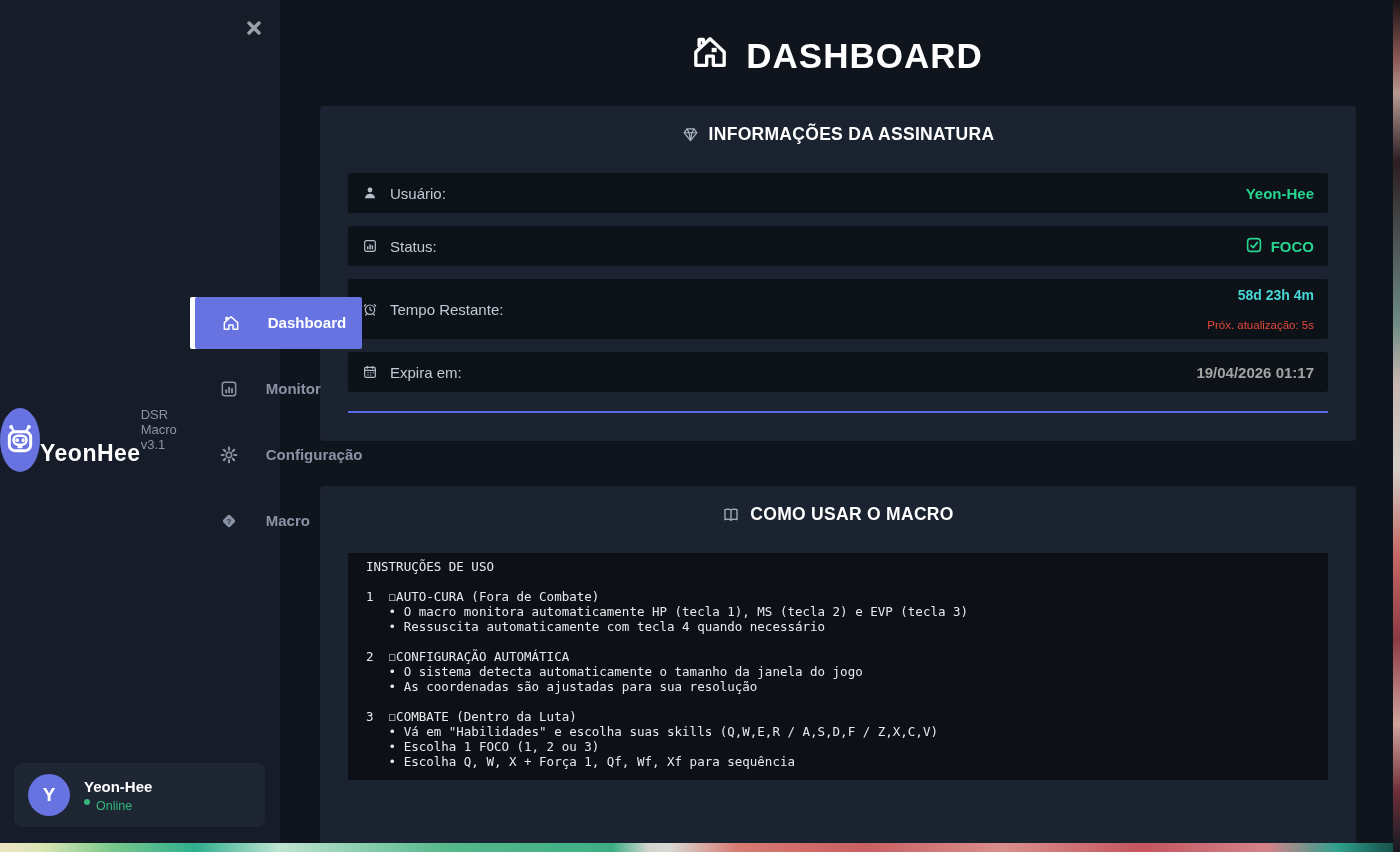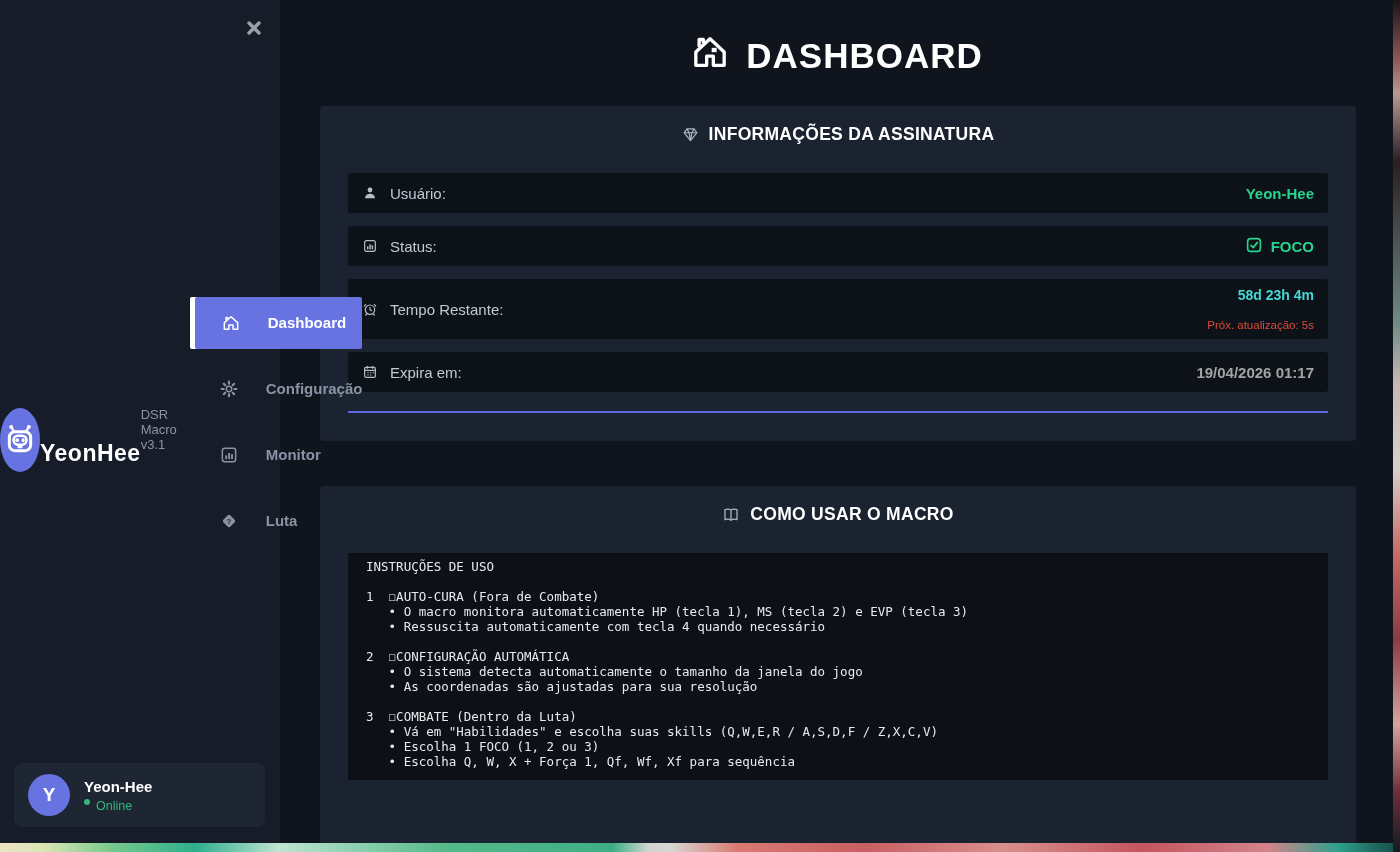--- a/index.html
+++ b/index.html
@@ -167,54 +167,54 @@
           <svg width="20" height="20" viewBox="0 0 24 24" fill="none" stroke="currentColor" stroke-width="1.8" stroke-linejoin="round">
             <path d="M4 11.5 L12 4.5 L20 11.5 V19.5 H14.5 V14.5 H9.5 V19.5 H4 Z"></path>
             <path d="M6 8.5 V5.5 H8 V7"></path>
           </svg>
         </span>
         <span>Dashboard</span>
       </div>
       <div class="nav-item">
         <span class="nav-icon">
           <svg width="20" height="20" viewBox="0 0 24 24" fill="none" stroke="currentColor">
+            <rect x="4" y="4" width="16" height="16" rx="3" stroke-width="1.8"></rect>
+            <rect x="7.5" y="12.5" width="2.2" height="4.5" fill="currentColor" stroke="none"></rect>
+            <rect x="11" y="9.5" width="2.2" height="7.5" fill="currentColor" stroke="none"></rect>
+            <rect x="14.5" y="11" width="2.2" height="6" fill="currentColor" stroke="none"></rect>
+          </svg>
+        </span>
+        <span>Monitor</span>
+      </div>
+      <div class="nav-item">
+        <span class="nav-icon">
+          <svg width="20" height="20" viewBox="0 0 24 24" fill="none" stroke="currentColor">
             <circle cx="12" cy="12" r="3.2" stroke-width="1.8"></circle>
             <g stroke-width="2.6" stroke-linecap="round">
               <line x1="12" y1="3.2" x2="12" y2="5.6"></line>
                 <line x1="12" y1="18.4" x2="12" y2="20.8"></line>
               <line x1="3.2" y1="12" x2="5.6" y2="12"></line>
                 <line x1="18.4" y1="12" x2="20.8" y2="12"></line>
               <line x1="5.8" y1="5.8" x2="7.5" y2="7.5"></line>
                 <line x1="16.5" y1="16.5" x2="18.2" y2="18.2"></line>
               <line x1="5.8" y1="18.2" x2="7.5" y2="16.5"></line>
                 <line x1="16.5" y1="7.5" x2="18.2" y2="5.8"></line>
             </g>
           </svg>
         </span>
         <span>Configuração</span>
       </div>
       <div class="nav-item">
         <span class="nav-icon">
-          <svg width="20" height="20" viewBox="0 0 24 24" fill="none" stroke="currentColor">
-            <rect x="4" y="4" width="16" height="16" rx="3" stroke-width="1.8"></rect>
-            <rect x="7.5" y="12.5" width="2.2" height="4.5" fill="currentColor" stroke="none"></rect>
-            <rect x="11" y="9.5" width="2.2" height="7.5" fill="currentColor" stroke="none"></rect>
-            <rect x="14.5" y="11" width="2.2" height="6" fill="currentColor" stroke="none"></rect>
-          </svg>
-        </span>
-        <span>Monitor</span>
-      </div>
-      <div class="nav-item">
-        <span class="nav-icon">
           <svg width="20" height="20" viewBox="0 0 24 24">
             <rect x="6.2" y="6.2" width="11.6" height="11.6" rx="2" fill="currentColor" transform="rotate(45 12 12)"></rect>
             <text x="12" y="15.6" text-anchor="middle" font-size="9.5" font-weight="bold" fill="#161c28" font-family="Liberation Sans, sans-serif">?</text>
           </svg>
         </span>
-        <span>Luta</span>
+        <span>Macro</span>
       </div>
     </nav>
 
     <div class="profile">
       <div class="avatar">Y</div>
       <div>
         <div class="profile-name">Yeon-Hee</div>
         <div class="profile-status">
           <span class="dot"></span>
           <span>Online</span>

